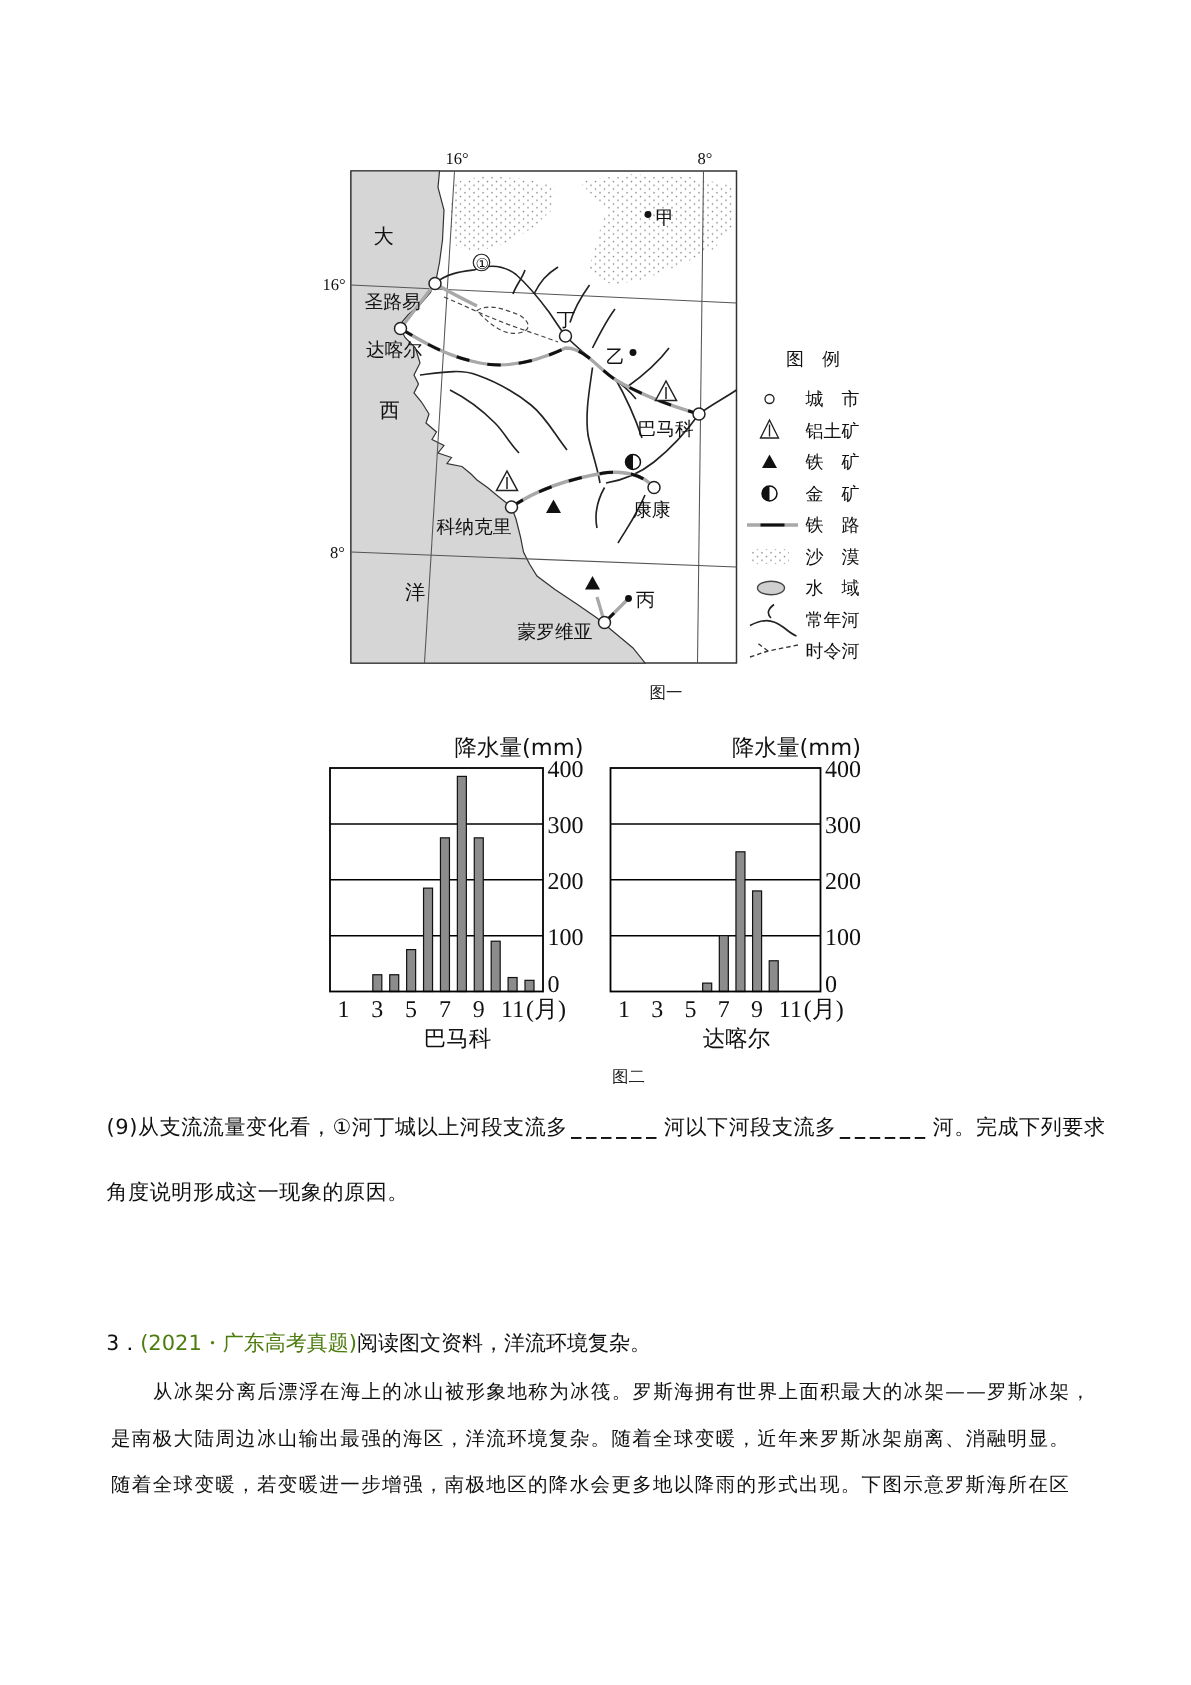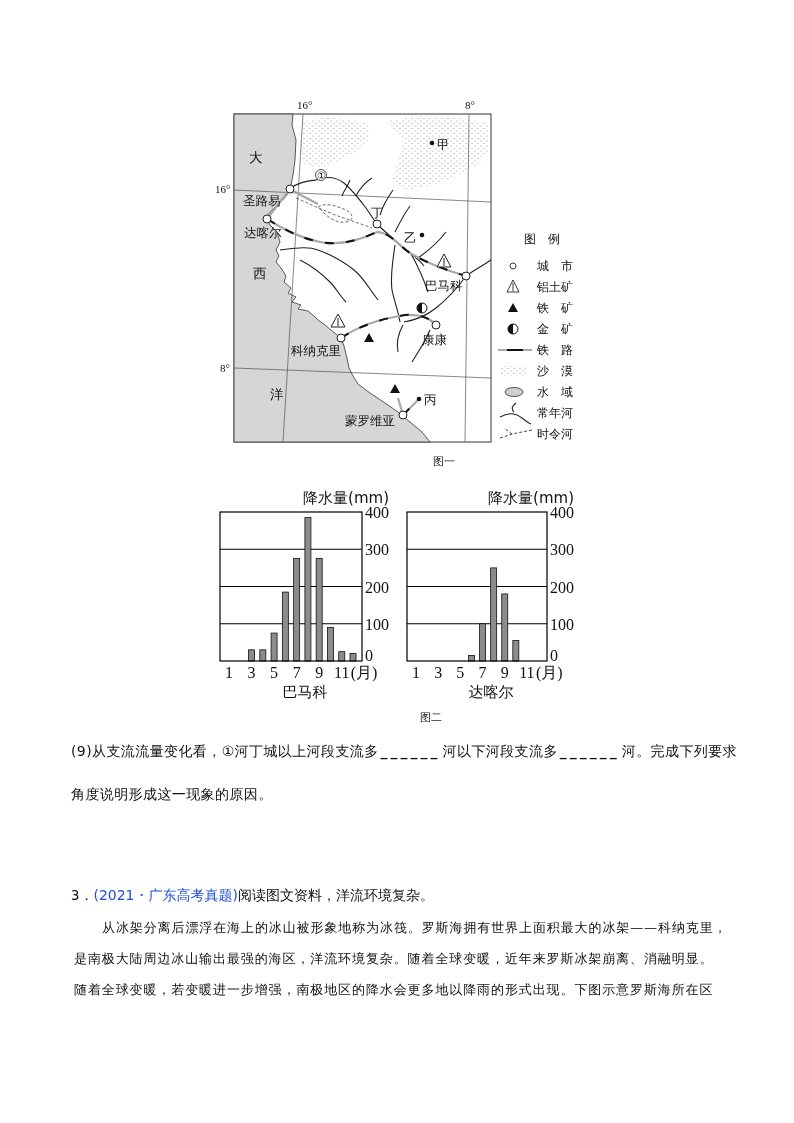--- a/index.html
+++ b/index.html
@@ -10,21 +10,21 @@
   .ocean-label { font-size: 13.5px; }
   .grid-label { font-family: "Liberation Serif", serif; font-size: 11px; }
   .legend-label { font-size: 12px; }
   .tick { font-family: "Liberation Serif", serif; font-size: 16px; }
   .chart-title { font-family: "DejaVu Sans", sans-serif; font-size: 15px; }
   .caption { font-size: 11px; color: #222; font-family: Liberation Mono, monospace; white-space: nowrap; padding-left: 48px; }
   .q-line { font-size: 14px; letter-spacing: 0.4px; white-space: nowrap; font-family: "DejaVu Sans", sans-serif; }
   .blank { letter-spacing: 3px; margin: 0 2px; font-weight: bold; }
   .q3-head { font-size: 14px; white-space: nowrap; font-family: "DejaVu Sans", sans-serif; }
   .q3-num { font-family: "DejaVu Sans Mono", monospace; font-size: 14px; }
-  .q3-source { color: #1d4ed8; }
+  .q3-source { color: #4d7c0f; }
   .para-line { font-family: "DejaVu Serif", serif; font-size: 13px; letter-spacing: 0.9px; white-space: nowrap; color: #111; }
 </style>
 </head>
 <body>
 
 <svg class="abs" style="left:200px;top:95px;width:400px;height:355px" viewBox="200 95 400 355" xmlns="http://www.w3.org/2000/svg">
   <defs>
     <pattern id="sand" width="6" height="5" patternUnits="userSpaceOnUse">
       <circle cx="1" cy="1" r="0.55" fill="#888"></circle>
       <circle cx="4" cy="3.5" r="0.55" fill="#888"></circle>
@@ -225,25 +225,25 @@
     <text x="438.1818181818182" y="678" text-anchor="middle" class="tick">3</text>
     <text x="460.3636363636364" y="678" text-anchor="middle" class="tick">5</text>
     <text x="482.54545454545456" y="678" text-anchor="middle" class="tick">7</text>
     <text x="504.72727272727275" y="678" text-anchor="middle" class="tick">9</text>
     <text x="526.9090909090909" y="678" text-anchor="middle" class="tick">11</text>
     <text x="535.9090909090909" y="678" class="tick">(月)</text>
     <text x="574" y="503" text-anchor="end" class="chart-title">降水量(mm)</text>
     <text x="491" y="697" text-anchor="middle" class="chart-title">达喀尔</text>
   </svg>
 
-<div class="abs caption" style="left:372px;top:710px">图二</div>
+<div class="abs caption" style="left:360px;top:710px">图二</div>
 
 <div class="abs q-line" style="left:71px;top:743px">
   <span>(9)从支流流量变化看，①河丁城以上河段支流多</span><span class="blank">______</span><span>河以下河段支流多</span><span class="blank">______</span><span>河。完成下列要求</span>
 </div>
 <div class="abs q-line" style="left:71px;top:786px">角度说明形成这一现象的原因。</div>
 
 <div class="abs q3-head" style="left:71px;top:887px">
   <span class="q3-num">3．</span><span class="q3-source">(2021・广东高考真题)</span><span>阅读图文资料，洋流环境复杂。</span>
 </div>
-<div class="abs para-line" style="left:102px;top:919px">从冰架分离后漂浮在海上的冰山被形象地称为冰筏。罗斯海拥有世界上面积最大的冰架——科纳克里，</div>
+<div class="abs para-line" style="left:102px;top:919px">从冰架分离后漂浮在海上的冰山被形象地称为冰筏。罗斯海拥有世界上面积最大的冰架——罗斯冰架，</div>
 <div class="abs para-line" style="left:74px;top:950px">是南极大陆周边冰山输出最强的海区，洋流环境复杂。随着全球变暖，近年来罗斯冰架崩离、消融明显。</div>
 <div class="abs para-line" style="left:74px;top:981px">随着全球变暖，若变暖进一步增强，南极地区的降水会更多地以降雨的形式出现。下图示意罗斯海所在区</div>
 
 </body></html>

